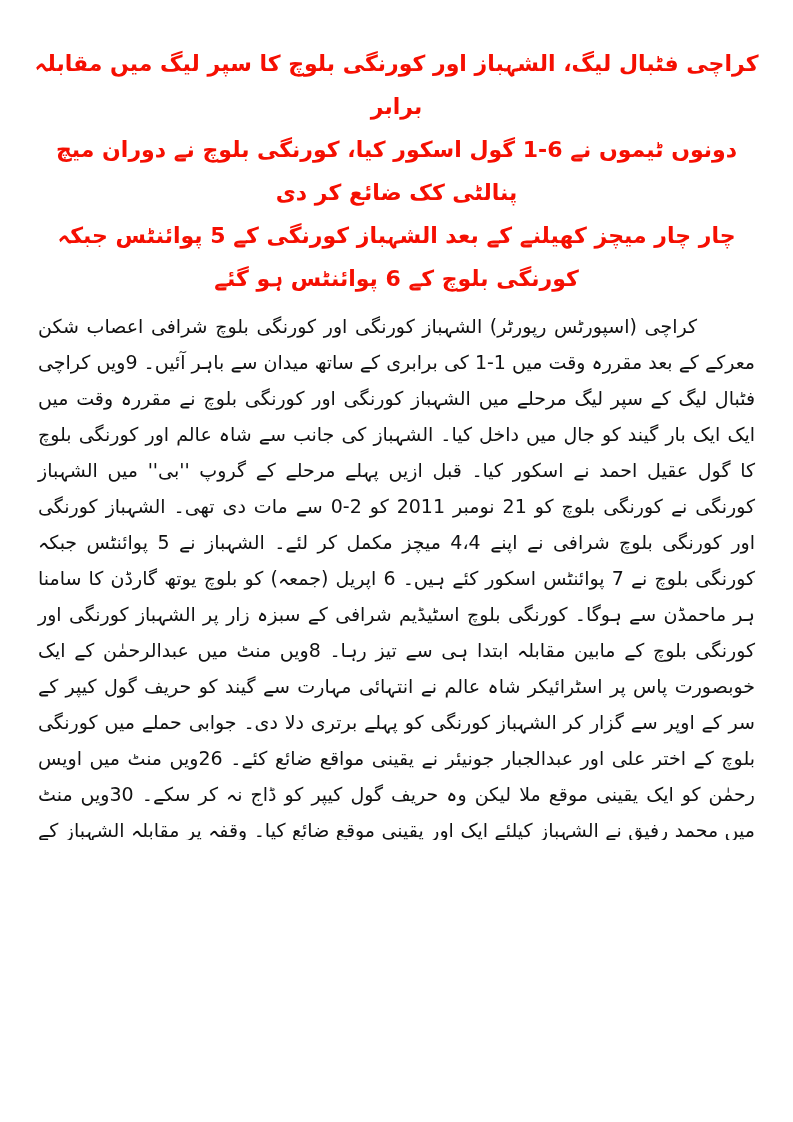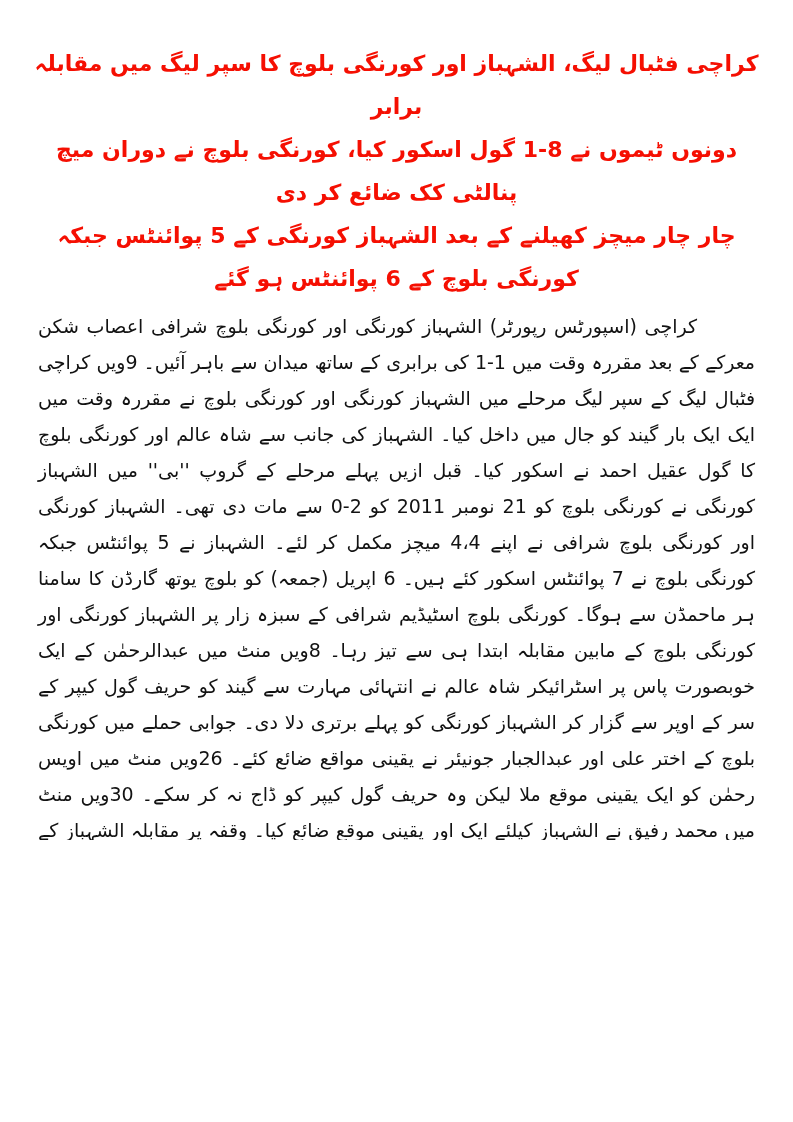--- a/index.html
+++ b/index.html
@@ -39,19 +39,19 @@
     text-indent: 58px;
   }
 </style>
 </head>
 <body>
 
 <div class="page">
 
   <div class="headline headline-1">
     <div class="hl-line">کراچی فٹبال لیگ، الشہباز اور کورنگی بلوچ کا سپر لیگ میں مقابلہ برابر</div>
-    <div class="hl-line">دونوں ٹیموں نے 8-1 گول اسکور کیا، کورنگی بلوچ نے دوران میچ پنالٹی کک ضائع کر دی</div>
+    <div class="hl-line">دونوں ٹیموں نے 6-1 گول اسکور کیا، کورنگی بلوچ نے دوران میچ پنالٹی کک ضائع کر دی</div>
     <div class="hl-line">چار چار میچز کھیلنے کے بعد الشہباز کورنگی کے 5 پوائنٹس جبکہ کورنگی بلوچ کے 6 پوائنٹس ہو گئے</div>
   </div>
 
   <p class="story">کراچی (اسپورٹس رپورٹر) الشہباز کورنگی اور کورنگی بلوچ شرافی اعصاب شکن معرکے کے بعد مقررہ وقت میں 1-1 کی برابری کے ساتھ میدان سے باہر آئیں۔ 9ویں کراچی فٹبال لیگ کے سپر لیگ مرحلے میں الشہباز کورنگی اور کورنگی بلوچ نے مقررہ وقت میں ایک ایک بار گیند کو جال میں داخل کیا۔ الشہباز کی جانب سے شاہ عالم اور کورنگی بلوچ کا گول عقیل احمد نے اسکور کیا۔ قبل ازیں پہلے مرحلے کے گروپ ''بی'' میں الشہباز کورنگی نے کورنگی بلوچ کو 21 نومبر 2011 کو 2-0 سے مات دی تھی۔ الشہباز کورنگی اور کورنگی بلوچ شرافی نے اپنے 4،4 میچز مکمل کر لئے۔ الشہباز نے 5 پوائنٹس جبکہ کورنگی بلوچ نے 7 پوائنٹس اسکور کئے ہیں۔ 6 اپریل (جمعہ) کو بلوچ یوتھ گارڈن کا سامنا ہر ماحمڈن سے ہوگا۔ کورنگی بلوچ اسٹیڈیم شرافی کے سبزہ زار پر الشہباز کورنگی اور کورنگی بلوچ کے مابین مقابلہ ابتدا ہی سے تیز رہا۔ 8ویں منٹ میں عبدالرحمٰن کے ایک خوبصورت پاس پر اسٹرائیکر شاہ عالم نے انتہائی مہارت سے گیند کو حریف گول کیپر کے سر کے اوپر سے گزار کر الشہباز کورنگی کو پہلے برتری دلا دی۔ جوابی حملے میں کورنگی بلوچ کے اختر علی اور عبدالجبار جونیئر نے یقینی مواقع ضائع کئے۔ 26ویں منٹ میں اویس رحمٰن کو ایک یقینی موقع ملا لیکن وہ حریف گول کیپر کو ڈاج نہ کر سکے۔ 30ویں منٹ میں محمد رفیق نے الشہباز کیلئے ایک اور یقینی موقع ضائع کیا۔ وقفہ پر مقابلہ الشہباز کے حق میں 1-0 تھا۔ دوسرے ہاف میں بھی کھیل کی رفتار میں تیزی برقرار رہی۔ 48ویں اور 51ویں منٹ میں متبادل اسٹرائیکر اصغر بلوچ کو دو یقینی مواقع میسر آئے لیکن وہ گیند کو جال کی جانب روانہ کرنے میں ناکام رہے۔ 56ویں منٹ میں کورنگی بلوچ کے اسٹرائیکر جبار جونیئر کو پنالٹی باکس میں رف کھیل کے ذریعے روکنے کی کوشش کی گئی تو ریفری محمد رضوان نے کورنگی بلوچ کے حق میں پنالٹی کک ایوارڈ کی لیکن عبدالواحد کی لگائی ہوئی اسپاٹ کک حریف گول کیپر منظور عالم نے دائیں جانب ڈائیو کرتے ہوئے روک لی۔ 60ویں منٹ میں محمد نور الشہباز کی برتری کو ڈبل کرنے میں ناکام رہے۔ 85ویں منٹ میں عقیل احمد اور اصغر علی کے مابین بننے والی تحریک کو اصغر علی فائنل ٹچ نہ دے سکے۔ تاہم 87ویں منٹ میں عقیل احمد کی دائیں جانب سے لگائی ہوئی زوردار کک کو حریف گول کیپر منظور عالم جال میں جانے سے نہ روک سکے اور مقابلہ 1-1 سے برابر کر کے کورنگی بلوچ کو ایک یقینی شکست سے بچا کر ایک پوائنٹ کا حقدار بنا دیا۔ ریفری محمد رضوان کے معاونین جاوید بنگش اور بابر خان جبکہ میچ کمشنر ایچ ایم حنیف تھے۔</p>
 
 </div>
 
 </body></html>

